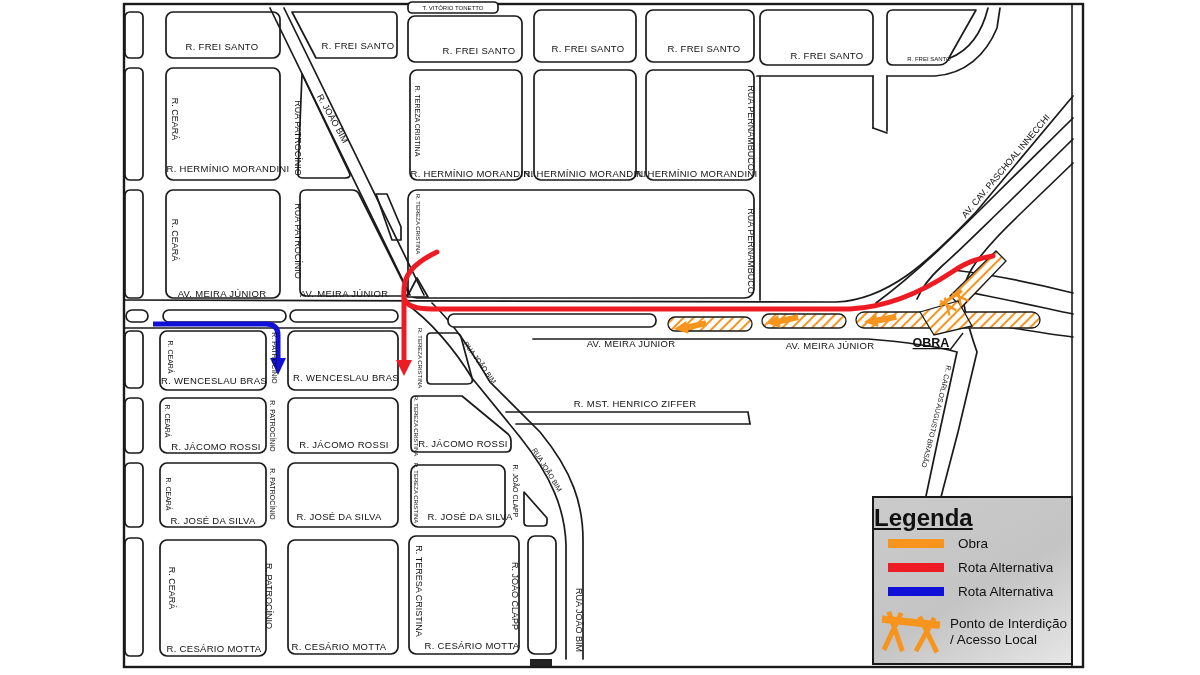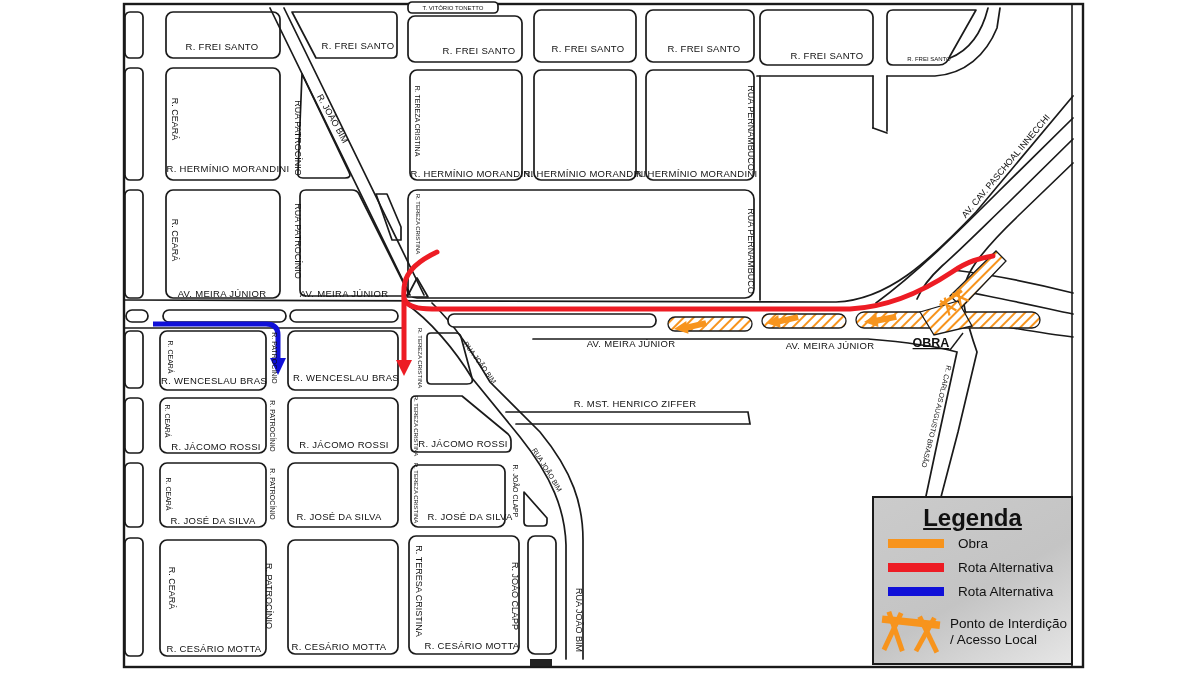--- a/index.html
+++ b/index.html
@@ -15,21 +15,21 @@
   .obra-t{font-size:12.5px;font-weight:bold;fill:#111;text-anchor:middle;text-decoration:underline;}
   .route-red{fill:none;stroke:#ED1C24;stroke-width:5;stroke-linecap:round;}
   .route-blue{fill:none;stroke:#1010D8;stroke-width:5;stroke-linecap:butt;}
   .hatch-shape{stroke:#1a1a1a;stroke-width:1.3;}
   .barrier{stroke:#F7941D;fill:none;stroke-width:8;}
   .barrier .plank{stroke-width:12;}
   
   #legend{position:absolute;left:872px;top:496px;width:201px;height:169px;
     background:linear-gradient(150deg,#cbcbcb 0%,#c4c4c4 55%,#e6e6e6 100%);
     border:2px solid #1a1a1a;box-sizing:border-box;}
-  #legend h1{margin:6px 0 4px 0;text-align:center;font-size:24px;font-weight:bold;
+  #legend h1{margin:6px 0 4px 0;font-size:24px;font-weight:bold;
     text-decoration:underline;color:#111;}
   .lg-row{display:flex;align-items:center;margin:0 0 9px 14px;}
   .lg-bar{width:56px;height:9px;margin-right:14px;flex:0 0 auto;}
   .lg-obra{background:#F7941D;}
   .lg-red{background:#ED1C24;}
   .lg-blue{background:#1010D8;}
   .lg-txt{font-size:13.5px;color:#111;}
   .lg-row-icon{display:flex;align-items:center;margin:2px 0 0 6px;}
   .lg-icon{width:62px;height:48px;margin-right:8px;flex:0 0 auto;}
   .lg-wrap{font-size:13.5px;color:#111;width:136px;line-height:1.18;}

